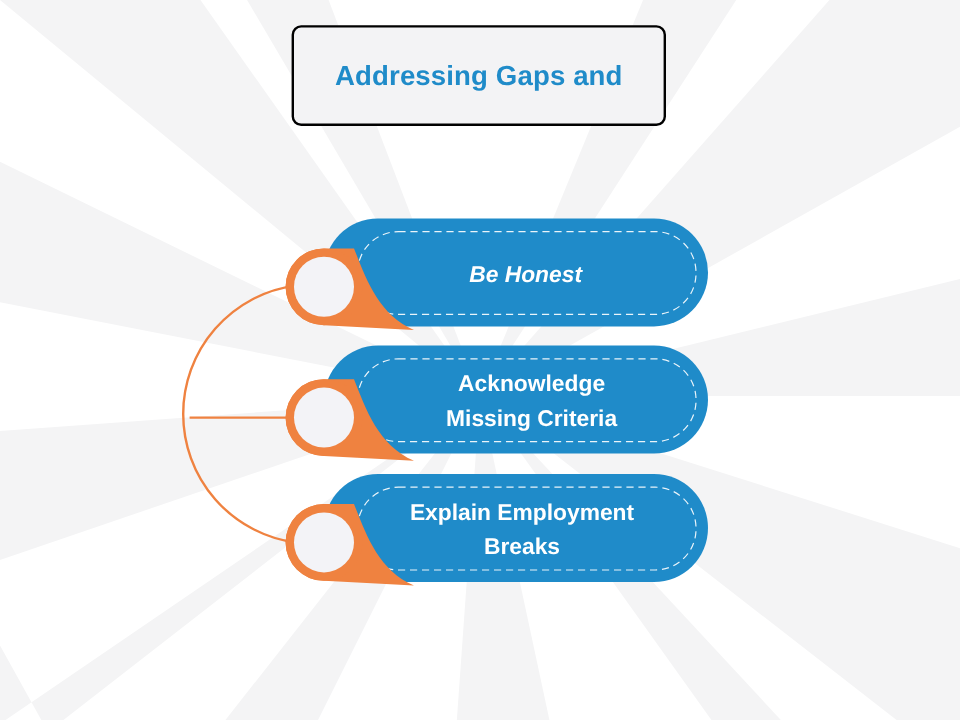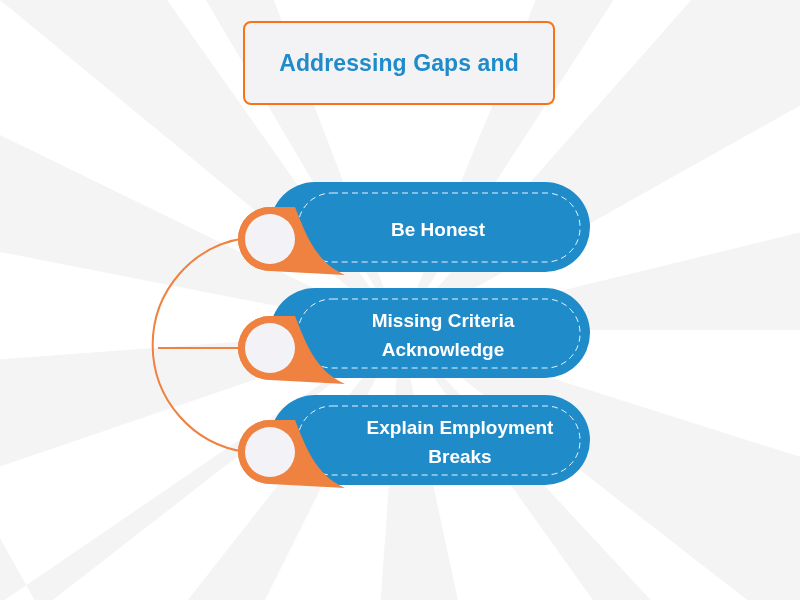--- a/index.html
+++ b/index.html
@@ -5,21 +5,21 @@
     html, body { margin: 0; padding: 0; }
     body {
       width: 800px; height: 600px; position: relative; overflow: hidden;
       background: #ffffff;
       font-family: "Liberation Sans", "DejaVu Sans", sans-serif;
     }
     .bg-rays { position: absolute; left: 0; top: 0; width: 800px; height: 600px; }
     .title-box {
       position: absolute; left: 243px; top: 21px; width: 312px; height: 84px;
       box-sizing: border-box;
-      border: 2px solid #f97316; border-radius: 8px;
+      border: 2px solid #000000; border-radius: 8px;
       background: #f3f3f5;
       display: flex; flex-direction: column; align-items: center; justify-content: center;
     }
     .title-line {
       color: #1f8bc9; font-weight: bold; font-size: 23px; line-height: 31px;
       letter-spacing: 0.1px; white-space: nowrap;
     }
     .diagram { position: absolute; left: 0; top: 0; width: 800px; height: 600px; }
     .pill-text {
       position: absolute; width: 240px; height: 64px;
@@ -81,23 +81,23 @@
     <path d="M 270 420 A 32 32 0 1 0 270 484 L 345 488 C 315 475 305 445 295 420 Z" fill="#ef8240"></path>
     <circle cx="270" cy="452" r="32" fill="#ef8240"></circle>
     <circle cx="270" cy="452" r="25" fill="#f3f3f7"></circle>
   </g>
 </svg>
 
 <div class="hit" style="left:238px;top:207px;width:64px;height:64px;"></div>
 <div class="hit" style="left:238px;top:316px;width:64px;height:64px;"></div>
 <div class="hit" style="left:238px;top:420px;width:64px;height:64px;"></div>
 
-<div class="pill-text" style="left:318px;top:197px;">
+<div class="pill-text" style="left:318px;top:197px;font-style:italic;">
   <span class="pill-line">Be Honest</span>
 </div>
 <div class="pill-text" style="left:323px;top:303px;">
+  <span class="pill-line">Acknowledge</span>
   <span class="pill-line">Missing Criteria</span>
-  <span class="pill-line">Acknowledge</span>
 </div>
-<div class="pill-text" style="left:340px;top:410px;text-align:center;">
+<div class="pill-text" style="left:315px;top:410px;text-align:center;">
   <span class="pill-line">Explain Employment</span>
   <span class="pill-line">Breaks</span>
 </div>
 
 </body></html>

